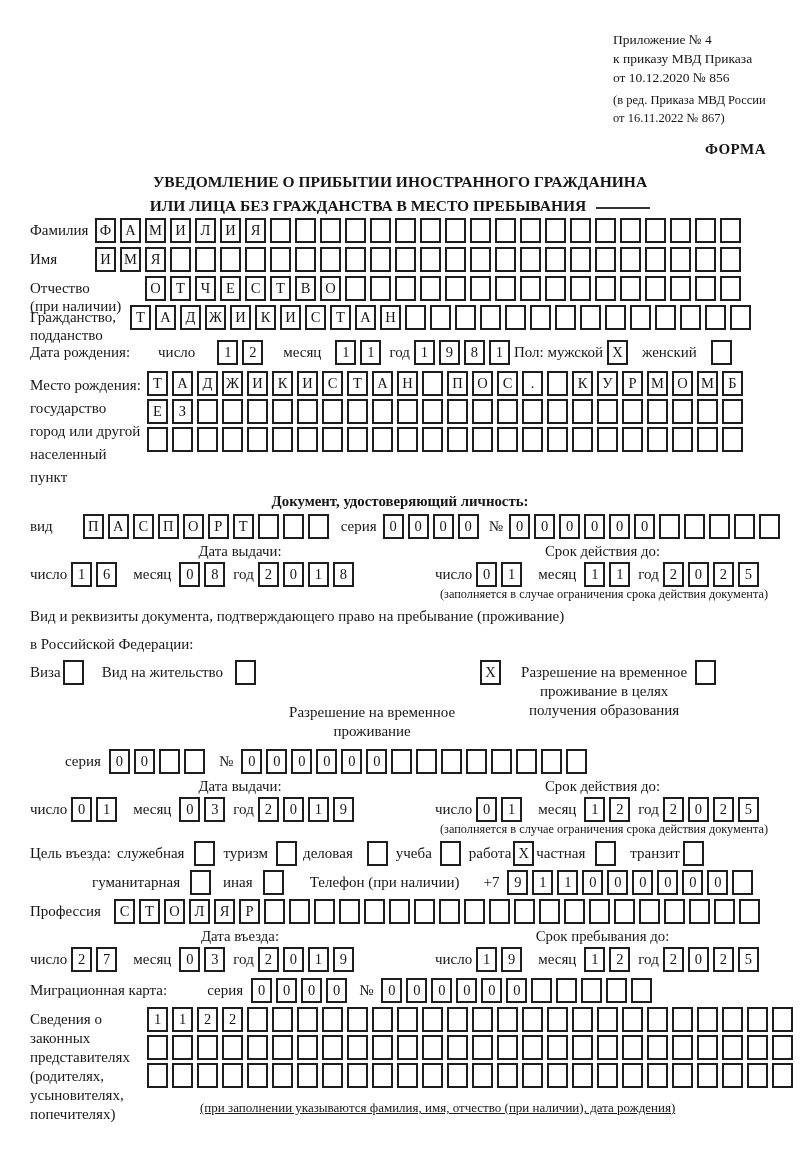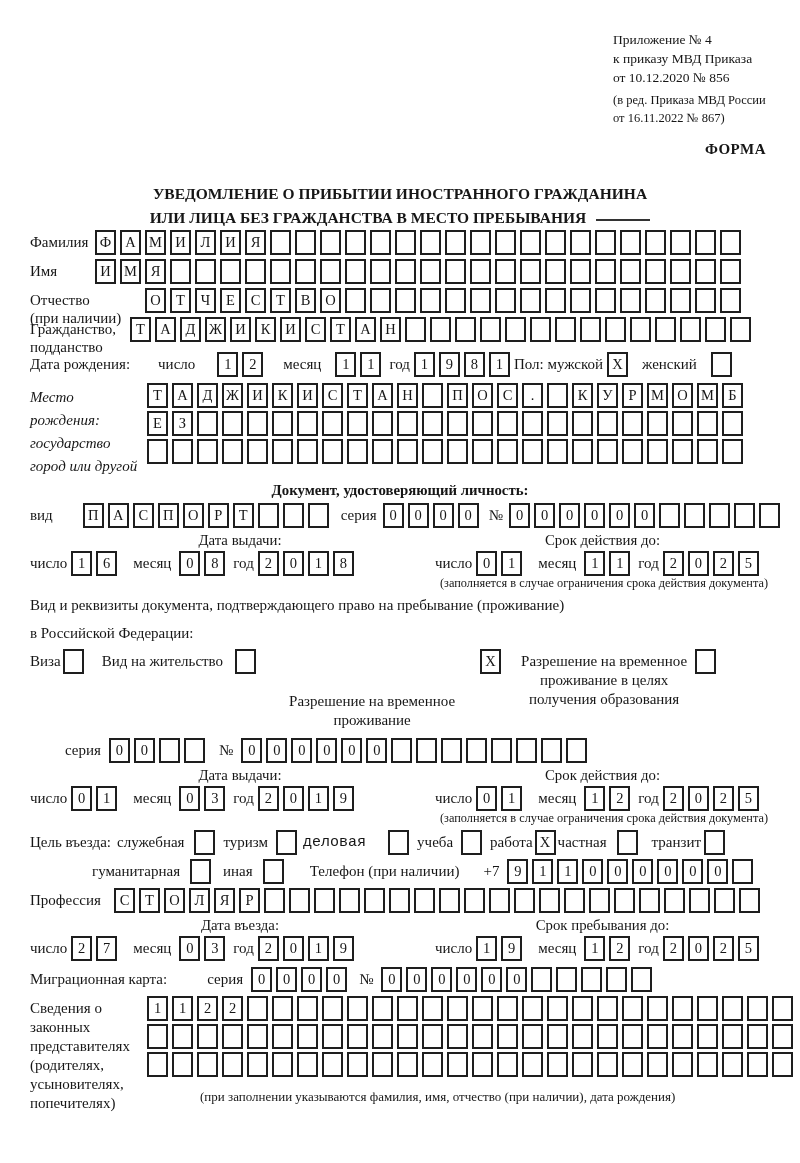--- a/index.html
+++ b/index.html
@@ -3,21 +3,21 @@
 <meta charset="utf-8">
 <style>
   html,body{margin:0;padding:0;background:#e8e8e8;}
   .page{position:relative;width:800px;height:1163px;box-sizing:border-box;margin:0 auto;
         padding:30px 30px 0 30px;background:#ffffff;color:#161616;
         font-family:"Liberation Serif","DejaVu Serif",serif;overflow:hidden;}
   
   .hdr{margin-left:583px;font-size:13.5px;line-height:19px;white-space:nowrap;}
   .hdr-sub{margin-top:4px;font-size:12.5px;line-height:18px;white-space:nowrap;}
   .forma{margin-top:14px;text-align:right;font-weight:bold;font-size:15px;padding-right:4px;letter-spacing:.5px;}
-  .title{margin-top:24px;text-align:center;font-weight:bold;font-size:15.5px;line-height:24px;}
+  .title{margin-top:12px;text-align:center;font-weight:bold;font-size:15.5px;line-height:24px;}
   .title-underline{display:inline-block;width:54px;height:2px;background:#333;margin-left:10px;margin-bottom:2px;}
   .sec1{margin-top:18px;margin-bottom:15px;text-align:center;font-weight:bold;font-size:14.6px;}
   
   .cells{display:inline-flex;flex-wrap:nowrap;}
   .cell{box-sizing:border-box;display:inline-block;flex:0 0 21px;width:21px;height:25px;
         border:2px solid #1e1e1e;margin-right:4px;background:#fff;
         text-align:center;font-size:14.5px;line-height:20px;}
   .frow{display:flex;align-items:flex-start;margin-bottom:4px;}
   .flabel{font-size:15px;line-height:18px;padding-top:3px;flex:0 0 auto;}
   .fixedh{height:22px;}              
@@ -25,21 +25,21 @@
   .dlbl{font-size:15px;line-height:25px;}
   .dline{display:flex;align-items:flex-start;}
   .dhead{font-size:14.8px;text-align:center;margin-bottom:2px;}
   .datecols{display:flex;margin-top:3px;}
   .dcol-l{width:380px;flex:0 0 380px;}
   .dcol-r{flex:1;}
   .note-r{font-size:12.3px;text-align:right;margin:0 0 4px 0;padding-right:2px;}
   .ptext{font-size:15px;margin:4px 0 8px 0;line-height:20px;}
   .vcenter{display:inline-block;text-align:center;font-size:15px;line-height:19px;padding-top:3px;}
   .mesto-cells .cells{display:flex;margin-bottom:3px;}
-  .legal-note{font-size:13px;margin:6px 0 0 170px;}
+  .legal-note{font-size:13px;margin:6px 0 0 170px;text-decoration:underline;}
 </style>
 </head>
 <body>
 
 <div class="page">
 
   <div class="hdr">
     <div>Приложение № 4</div>
     <div>к приказу МВД Приказа</div>
     <div>от 10.12.2020 № 856</div>
@@ -207,24 +207,25 @@
         <span class="cell">8</span>
         <span class="cell">1</span>
       </span>
     <span class="dlbl" style="margin-right:4px;">Пол: мужской</span>
     <span class="cell">X</span>
     <span class="dlbl" style="margin:0 14px 0 10px;">женский</span>
     <span class="cell"></span>
   </div>
 
   <div class="frow" style="margin-top:6px;">
-    <div class="flabel w117" style="line-height:23px;font-style:italic;">
+    <div class="flabel w117" style="line-height:23px;">
       <div>Место рождения:</div>
       <div>государство</div>
       <div>город или другой</div>
+      <div>населенный пункт</div>
     </div>
     <div class="mesto-cells">
       <div class="cells">
           <span class="cell">Т</span>
           <span class="cell">А</span>
           <span class="cell">Д</span>
           <span class="cell">Ж</span>
           <span class="cell">И</span>
           <span class="cell">К</span>
           <span class="cell">И</span>
@@ -476,21 +477,21 @@
     </div>
   </div>
   <div class="note-r">(заполняется в случае ограничения срока действия документа)</div>
 
   <div class="frow" style="align-items:center;margin-top:2px;">
     <span class="dlbl" style="margin-right:6px;">Цель въезда:</span>
     <span class="dlbl" style="margin-right:10px;">служебная</span>
     <span class="cell" style="margin-right:8px;"></span>
     <span class="dlbl" style="margin-right:8px;">туризм</span>
     <span class="cell" style="margin-right:6px;"></span>
-    <span class="dlbl" style="margin-right:22px;font-family:Liberation Mono, monospace;">деловая</span>
+    <span class="dlbl" style="margin-right:14px;">деловая</span>
     <span class="cell" style="margin-right:8px;"></span>
     <span class="dlbl" style="margin-right:8px;">учеба</span>
     <span class="cell" style="margin-right:8px;"></span>
     <span class="dlbl" style="margin-right:2px;">работа</span>
     <span class="cell" style="margin-right:2px;">X</span>
     <span class="dlbl" style="margin-right:10px;">частная</span>
     <span class="cell" style="margin-right:14px;"></span>
     <span class="dlbl" style="margin-right:3px;">транзит</span>
     <span class="cell"></span>
   </div>

